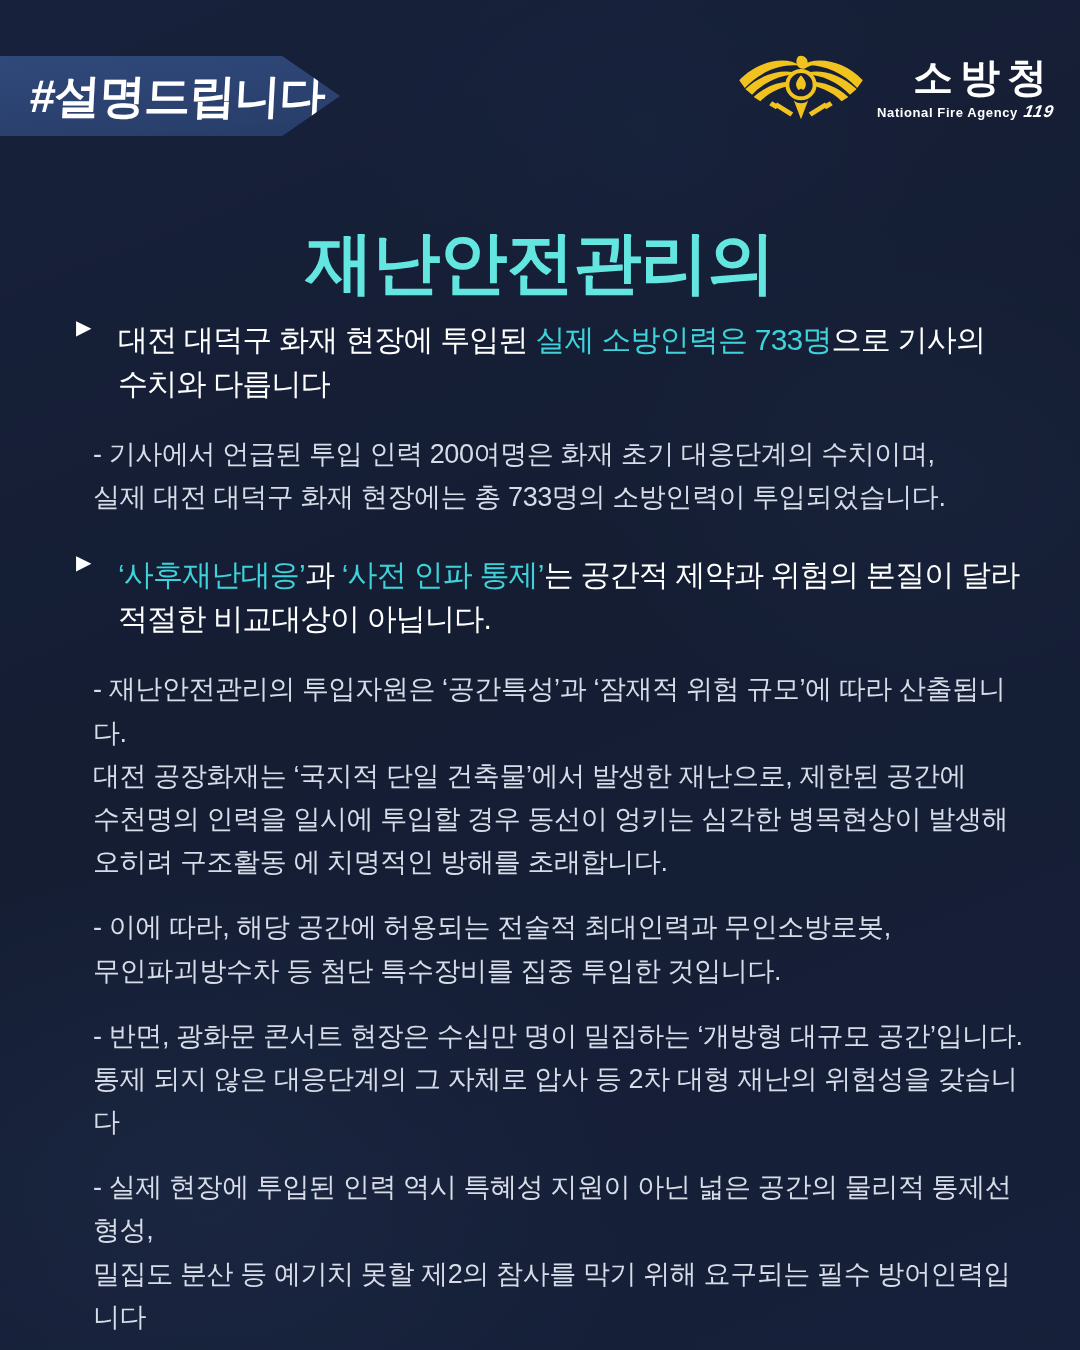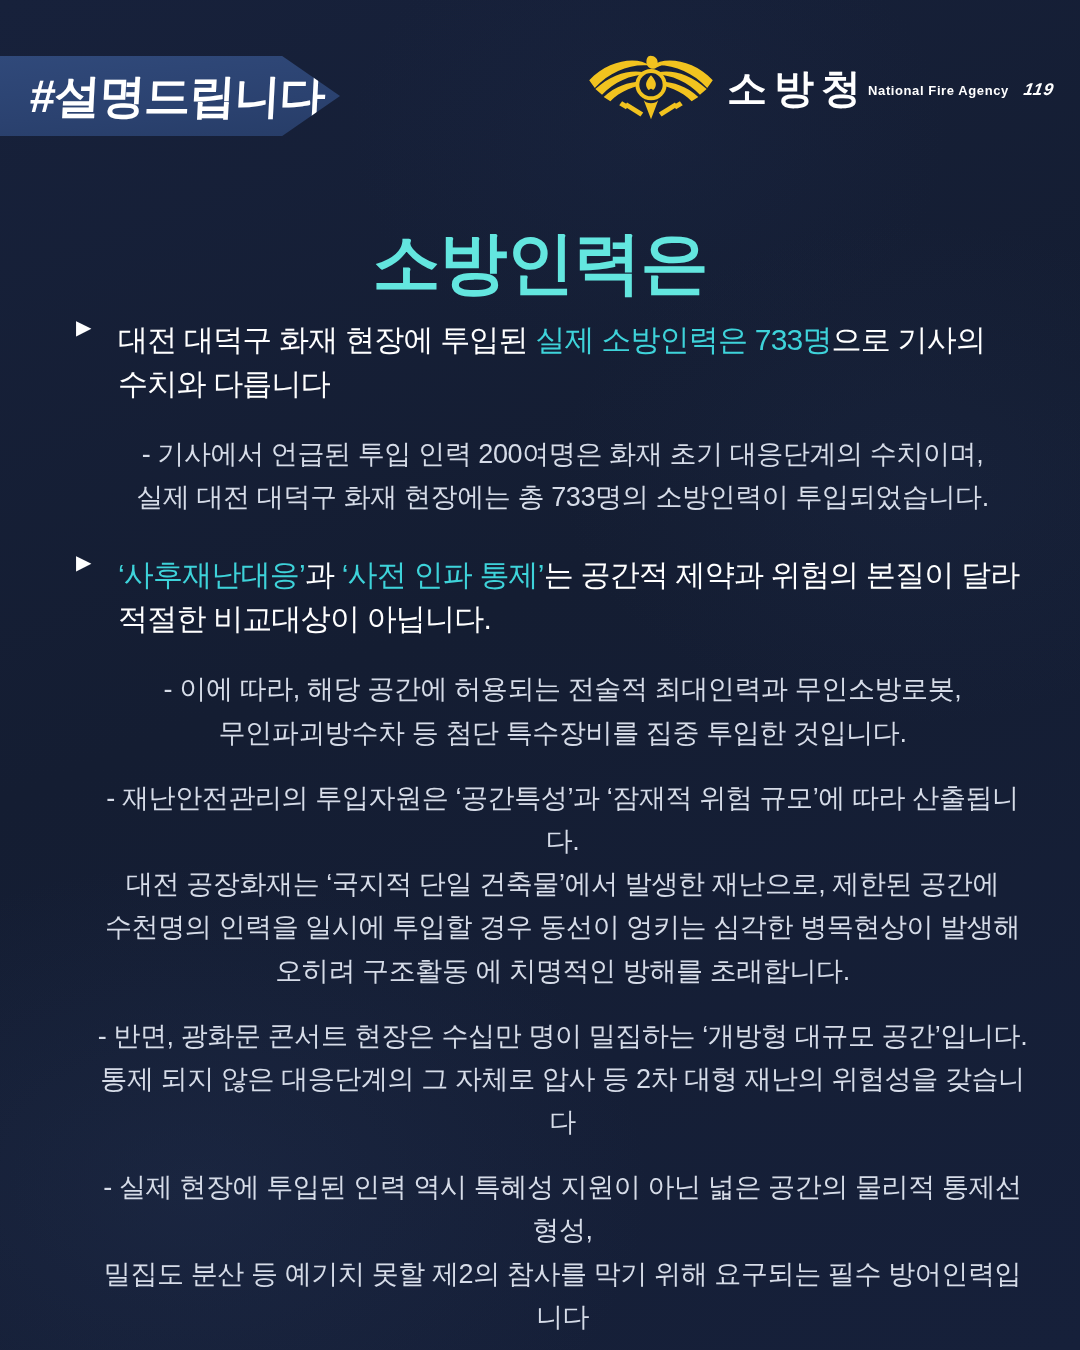--- a/index.html
+++ b/index.html
@@ -35,28 +35,28 @@
     transform:skewX(-3deg);
     white-space:nowrap;
   }
 
   
   .logo{
     position:absolute;top:52px;right:26px;
     display:flex;align-items:center;gap:12px;
   }
   .emblem-svg{width:128px;height:72px;display:block;}
-  .logo-texts{display:flex;flex-direction:row;align-items:center;}
+  .logo-texts{display:flex;flex-direction:column;align-items:flex-end;}
   .agency-name{
     font-size:40px;font-weight:800;color:#ffffff;
     letter-spacing:7px;line-height:1.1;white-space:nowrap;
   }
   .agency-sub{
     margin-top:3px;
-    display:flex;align-items:baseline;gap:15px;
+    display:flex;align-items:baseline;gap:6px;
     color:#ffffff;
   }
   .agency-sub .sub-text{font-size:13px;font-weight:700;letter-spacing:0.6px;}
   .agency-sub .one19{
     font-size:17px;font-weight:900;font-style:italic;
     transform:skewX(-10deg);display:inline-block;letter-spacing:1px;
   }
 
   
   .main-title{
@@ -96,21 +96,20 @@
   }
   .heading-text .hl{color:#3ed3da;}
   .para{
     margin:0 0 22px 17px;
     font-size:27px;
     font-weight:400;
     letter-spacing:-0.4px;
     line-height:1.6;
     color:#d6dce8;
     white-space:pre-line;
-    text-align:center;
   }
 </style>
 </head>
 <body>
 
 <div class="page">
 
   <div class="banner">
     <span class="banner-text">#설명드립니다</span>
   </div>
@@ -146,43 +145,43 @@
     </span>
     <div class="logo-texts">
       <span class="agency-name">소방청</span>
       <span class="agency-sub">
         <span class="sub-text">National Fire Agency</span>
         <span class="one19">119</span>
       </span>
     </div>
   </div>
 
-  <h1 class="main-title">소방인력은</h1>
+  <h1 class="main-title">재난안전관리의</h1>
 
   <div class="content" id="sections">
       <div class="section">
         <div class="section-heading">
           <span class="bullet">▶</span>
           <h2 class="heading-text"><span>대전 대덕구 화재 현장에 투입된 </span><span class="hl">실제 소방인력은 733명</span><span>으로 기사의 수치와 다릅니다</span></h2>
         </div>
         <p class="para">- 기사에서 언급된 투입 인력 200여명은 화재 초기 대응단계의 수치이며,
 실제 대전 대덕구 화재 현장에는 총 733명의 소방인력이 투입되었습니다.</p>
       </div>
       <div class="section">
         <div class="section-heading">
           <span class="bullet">▶</span>
           <h2 class="heading-text"><span class="hl">‘사후재난대응’</span><span>과 </span><span class="hl">‘사전 인파 통제’</span><span>는 공간적 제약과 위험의 본질이 달라
 적절한 비교대상이 아닙니다.</span></h2>
         </div>
-        <p class="para">- 이에 따라, 해당 공간에 허용되는 전술적 최대인력과 무인소방로봇,
-무인파괴방수차 등 첨단 특수장비를 집중 투입한 것입니다.</p>
         <p class="para">- 재난안전관리의 투입자원은 ‘공간특성’과 ‘잠재적 위험 규모’에 따라 산출됩니다.
 대전 공장화재는 ‘국지적 단일 건축물’에서 발생한 재난으로, 제한된 공간에
 수천명의 인력을 일시에 투입할 경우 동선이 엉키는 심각한 병목현상이 발생해
 오히려 구조활동 에 치명적인 방해를 초래합니다.</p>
+        <p class="para">- 이에 따라, 해당 공간에 허용되는 전술적 최대인력과 무인소방로봇,
+무인파괴방수차 등 첨단 특수장비를 집중 투입한 것입니다.</p>
         <p class="para">- 반면, 광화문 콘서트 현장은 수십만 명이 밀집하는 ‘개방형 대규모 공간’입니다.
 통제 되지 않은 대응단계의 그 자체로 압사 등 2차 대형 재난의 위험성을 갖습니다</p>
         <p class="para">- 실제 현장에 투입된 인력 역시 특혜성 지원이 아닌 넓은 공간의 물리적 통제선 형성,
 밀집도 분산 등 예기치 못할 제2의 참사를 막기 위해 요구되는 필수 방어인력입니다</p>
       </div>
     </div>
 
 </div>
 
 </body></html>

